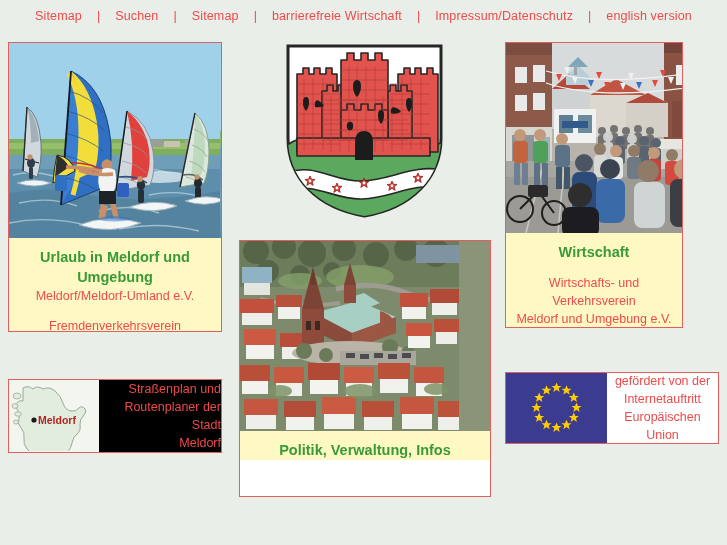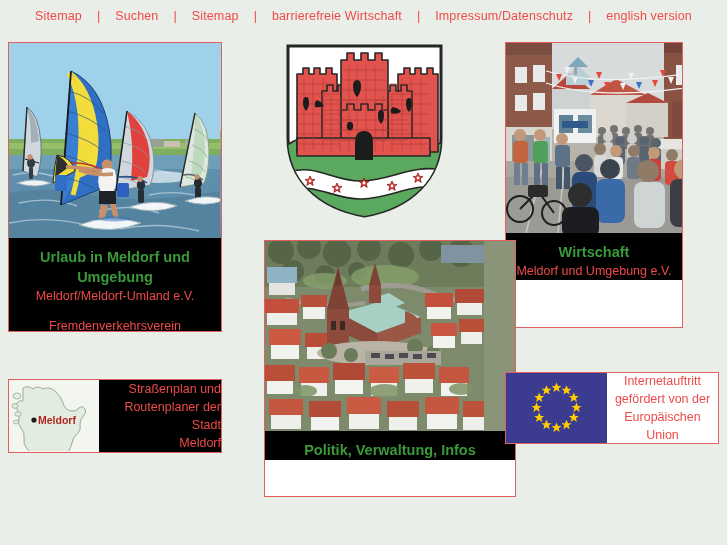--- a/index.html
+++ b/index.html
@@ -50,21 +50,21 @@
   }
 
   .photo {
     width: 100%;
     display: block;
     position: relative;
     overflow: hidden;
   }
 
   .caption-area {
-    background: #000000;
+    background: #fef9c3;
     text-align: center;
     padding-top: 9px;
   }
   .cap-title {
     color: #3a9a3a;
     font-size: 14.5px;
     font-weight: bold;
     line-height: 20px;
     padding: 0 8px;
   }
@@ -72,21 +72,21 @@
     color: #ef4a4a;
     font-size: 12.5px;
     line-height: 18px;
     padding: 0 8px;
     margin-top: 12px;
   }
 
   
   #panel-urlaub { left: 8px; top: 42px; width: 214px; height: 290px; }
   #panel-wirtschaft { left: 505px; top: 42px; width: 178px; height: 286px; }
-  #panel-politik { left: 264px; top: 240px; width: 252px; height: 257px; }
+  #panel-politik { left: 239px; top: 240px; width: 252px; height: 257px; }
   #panel-strassenplan { left: 8px; top: 379px; width: 214px; height: 74px; }
   #panel-eu { left: 505px; top: 372px; width: 214px; height: 72px; }
 
   
   .surf {
     height: 195px;
     background:
       linear-gradient(to bottom,
         #9fd2ea 0%, #a6d6ec 44%,
         #7fae6e 46%, #93bb72 52%,
@@ -521,20 +521,21 @@
       <g stroke="#1f1f1f" stroke-width="2" fill="none">
         <circle cx="14" cy="166" r="13"></circle>
         <circle cx="48" cy="170" r="12"></circle>
         <path d="M14 166 L32 148 L48 170 M32 148 L40 148"></path>
       </g>
       <rect x="22" y="142" width="20" height="12" rx="2" fill="#2b2b2b"></rect>
     </svg>
   </div>
   <div class="caption-area">
     <div class="cap-title">Wirtschaft</div>
+    <div class="cap-sub">Wirtschafts- und Verkehrsverein</div>
     <div class="cap-sub" style="margin-top:0">Meldorf und Umgebung e.V.</div>
   </div>
 </div>
 
 <div class="panel" id="panel-politik">
   <div class="photo aerial">
     <svg viewBox="0 0 219 190" width="219" height="190" xmlns="http://www.w3.org/2000/svg">
 
       <rect x="0" y="0" width="219" height="190" fill="#7d8a6c"></rect>
 
@@ -739,19 +740,19 @@
               </g>
             <g transform="translate(-10,-17.3)">
                 <path d="M0,-5 L1.5,-1.5 L5,-1.5 L2.2,0.8 L3.1,4.4 L0,2.2 L-3.1,4.4 L-2.2,0.8 L-5,-1.5 L-1.5,-1.5 Z"></path>
               </g>
           </g>
         </g>
       </svg>
     </div>
     <div class="eu-text">
       <div>
+        <div>gefördert von der</div>
         <div>Internetauftritt</div>
-        <div>gefördert von der</div>
         <div>Europäischen Union</div>
       </div>
     </div>
   </div>
 </div>
 
 </body></html>

